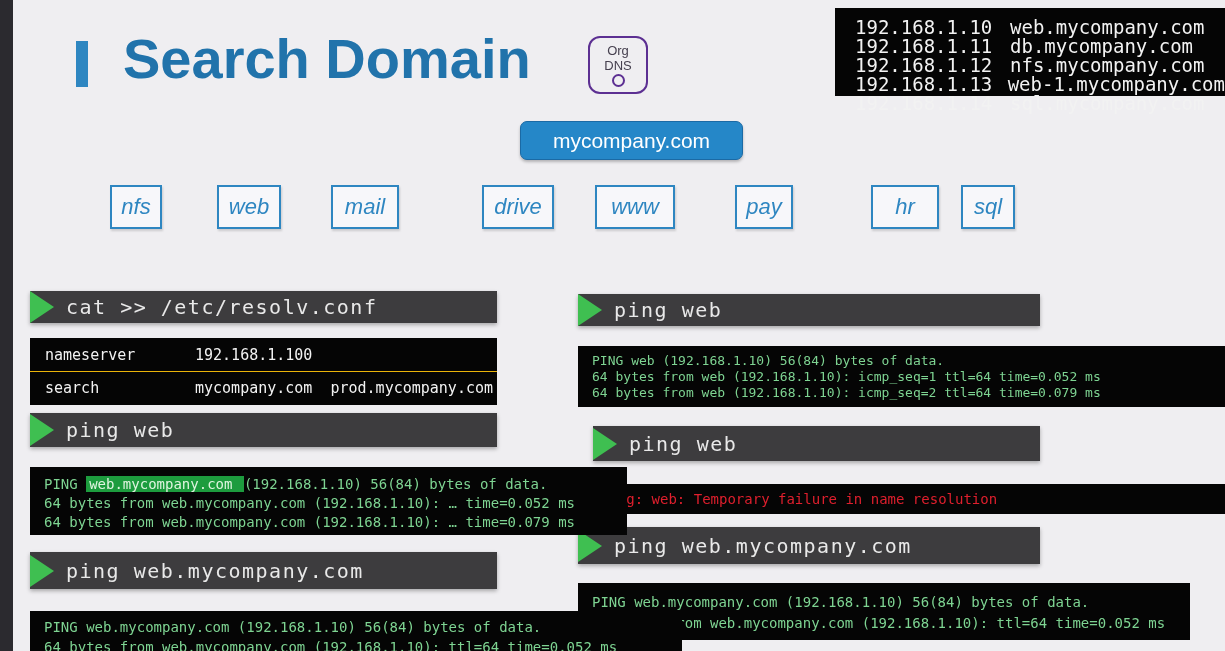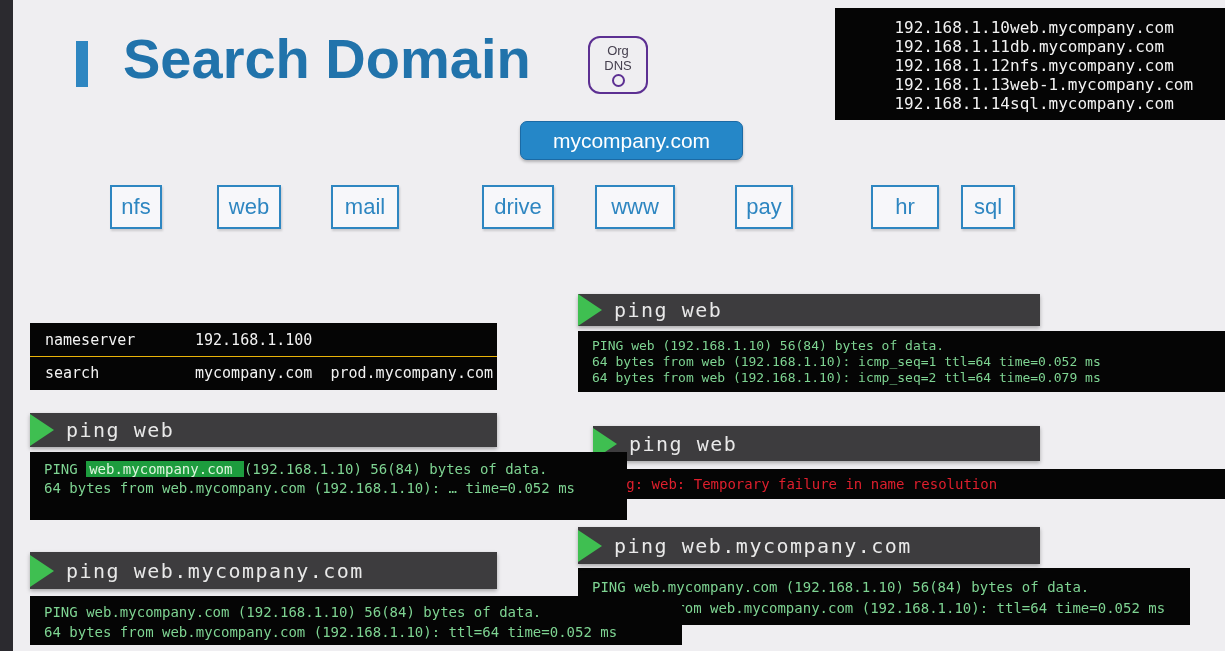--- a/index.html
+++ b/index.html
@@ -19,38 +19,38 @@
   .org-dns .circle { width:13px; height:13px; border:2px solid #5c2f92; border-radius:50%; margin-top:1px; }
 
   
   .domain-btn { position:absolute; left:520px; top:121px; width:223px; height:39px; background:#2587c8;
                 border:1px solid #1b6aa5; border-radius:7px; color:#ffffff; font-size:21px;
                 display:flex; align-items:center; justify-content:center; box-shadow:0 2px 3px rgba(0,0,0,0.25);text-align:right; }
 
   
   .sub-box { position:absolute; top:185px; height:44px; border:2px solid #2e86c1; background:#f7f7fa;
              color:#2e86c1; font-size:22px; display:flex; align-items:center; justify-content:center;
-             box-shadow:1px 2px 2px rgba(0,0,0,0.15); }
+             box-shadow:1px 2px 2px rgba(0,0,0,0.15);font-style:italic; }
 
   
-  .dns-table { position:absolute; left:835px; top:8px; width:390px; height:112px; background:#050505;
-               font-family:"DejaVu Sans Mono", monospace; font-size:16px; color:#f2f2f2;
-               padding:10px 0 0 20px;text-align:right; }
+  .dns-table { position:absolute; left:835px; top:8px; width:390px; height:88px; background:#050505;
+               font-family:"DejaVu Sans Mono", monospace; font-size:19px; color:#f2f2f2;
+               padding:10px 0 0 20px; }
   .dns-row { display:flex; line-height:19px; white-space:pre; }
   .dns-row .ip { width:155px; }
 
   
   .term-header { position:absolute; background:#3d3c3e; display:flex; align-items:center;
                  box-shadow:0 2px 4px rgba(0,0,0,0.3); z-index:10; }
   .play { width:0; height:0; border-top:16px solid transparent; border-bottom:16px solid transparent;
           border-left:24px solid #3fbf51; flex:0 0 auto; }
   .cmd { font-family:"DejaVu Sans Mono", monospace; color:#e9e9e9; font-size:20px; letter-spacing:1.5px;
          margin-left:12px; white-space:pre; }
   .term-body { position:absolute; background:#050505; font-family:"DejaVu Sans Mono", monospace;
-               color:#7ed492; z-index:10; }
+               color:#7ed492; z-index:10;margin-top:15px; }
   .tline { white-space:pre; }
 
   
   .resolv-row { display:flex; height:33px; align-items:center; padding-left:15px; color:#f2f2f2;
                 font-size:15px; white-space:pre; }
   .resolv-row.sep { border-top:1px solid #eab308; }
   .resolv-row .k { width:150px; }
 
   .hl { background:#1d9c3e; color:#dff5df; padding:0 3px; }
   .err { color:#df1f2d; }
@@ -82,20 +82,24 @@
   <div class="sub-box" style="left:961px; width:54px;">sql</div>
 
   <div class="dns-table">
     <div class="dns-row"><span class="ip">192.168.1.10</span><span>web.mycompany.com</span></div>
     <div class="dns-row"><span class="ip">192.168.1.11</span><span>db.mycompany.com</span></div>
     <div class="dns-row"><span class="ip">192.168.1.12</span><span>nfs.mycompany.com</span></div>
     <div class="dns-row"><span class="ip">192.168.1.13</span><span>web-1.mycompany.com</span></div>
     <div class="dns-row"><span class="ip">192.168.1.14</span><span>sql.mycompany.com</span></div>
   </div>
 
+  <div class="term-header" style="left:30px; top:291px; width:467px; height:32px;">
+    <span class="play"></span>
+    <span class="cmd">cat &gt;&gt; /etc/resolv.conf</span>
+  </div>
   <div class="term-body" style="left:30px; top:323px; width:467px; height:67px;">
     <div class="resolv-row"><span class="k">nameserver</span><span>192.168.1.100</span></div>
     <div class="resolv-row sep"><span class="k">search</span><span>mycompany.com  prod.mycompany.com</span></div>
   </div>
 
   <div class="term-header" style="left:578px; top:294px; width:462px; height:32px;">
     <span class="play"></span>
     <span class="cmd">ping web</span>
   </div>
   <div class="term-body" style="left:578px; top:331px; width:647px; height:61px; font-size:13px; line-height:16px; padding:7px 0 0 14px;">
@@ -112,20 +116,21 @@
     <div class="tline err">ping: web: Temporary failure in name resolution</div>
   </div>
 
   <div class="term-header" style="left:30px; top:413px; width:467px; height:34px;">
     <span class="play"></span>
     <span class="cmd">ping web</span>
   </div>
   <div class="term-body" style="left:30px; top:452px; width:597px; height:68px; font-size:14px; line-height:19px; padding:8px 0 0 14px; z-index:30;">
     <div class="tline"><span>PING </span><span class="hl">web.mycompany.com </span><span>(192.168.1.10) 56(84) bytes of data.</span></div>
     <div class="tline">64 bytes from web.mycompany.com (192.168.1.10): … time=0.052 ms</div>
+    <div class="tline">64 bytes from web.mycompany.com (192.168.1.10): … time=0.079 ms</div>
   </div>
 
   <div class="term-header" style="left:578px; top:527px; width:462px; height:37px;">
     <span class="play"></span>
     <span class="cmd">ping web.mycompany.com</span>
   </div>
   <div class="term-body" style="left:578px; top:568px; width:612px; height:57px; font-size:14px; line-height:21px; padding:9px 0 0 14px; z-index:8;">
     <div class="tline">PING web.mycompany.com (192.168.1.10) 56(84) bytes of data.</div>
     <div class="tline">64 bytes from web.mycompany.com (192.168.1.10): ttl=64 time=0.052 ms</div>
   </div>

